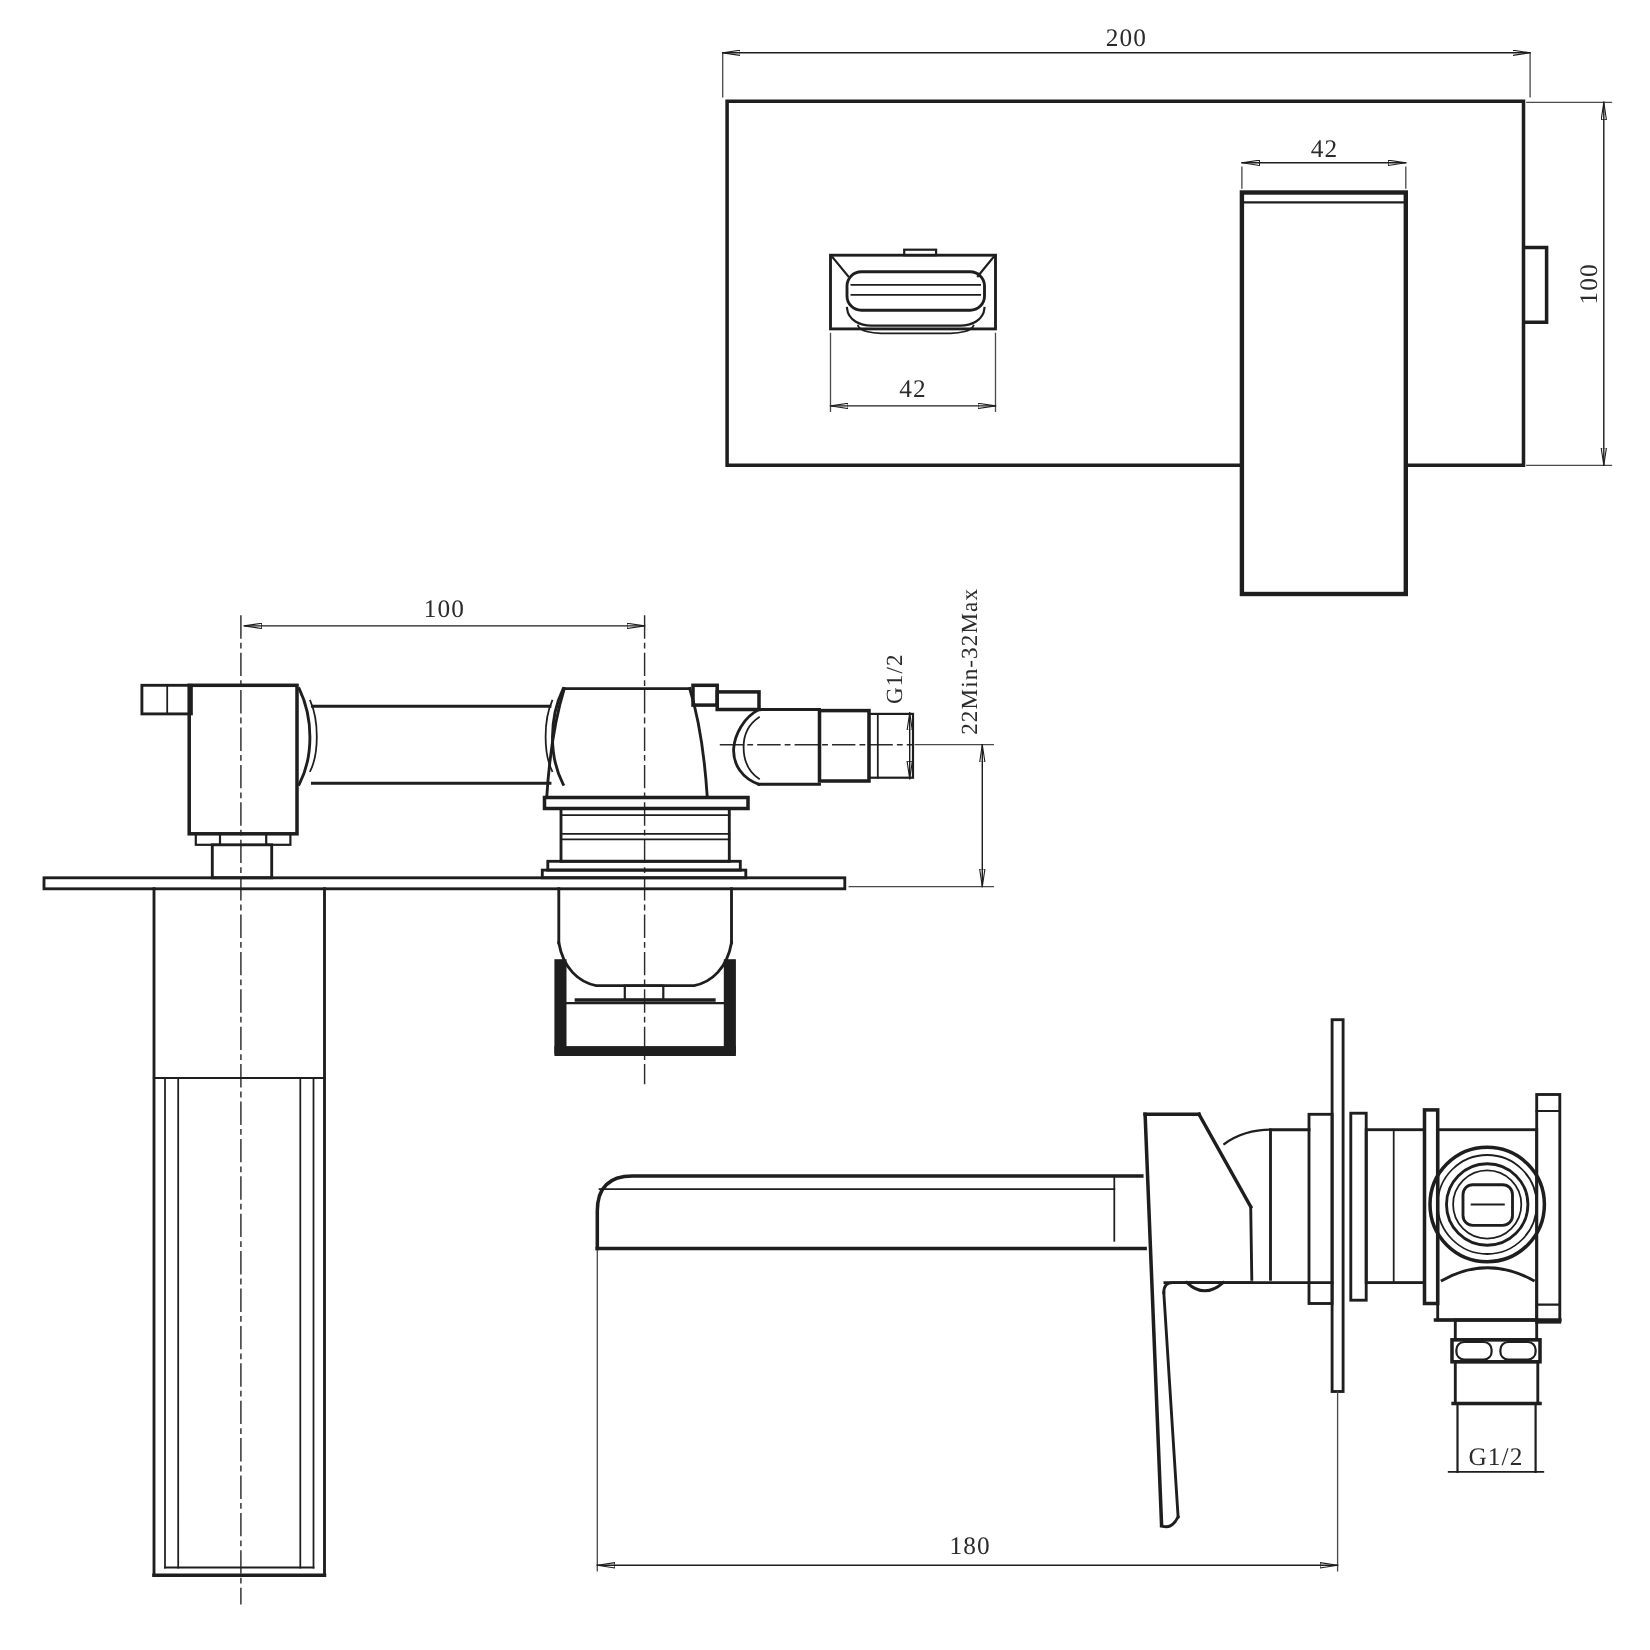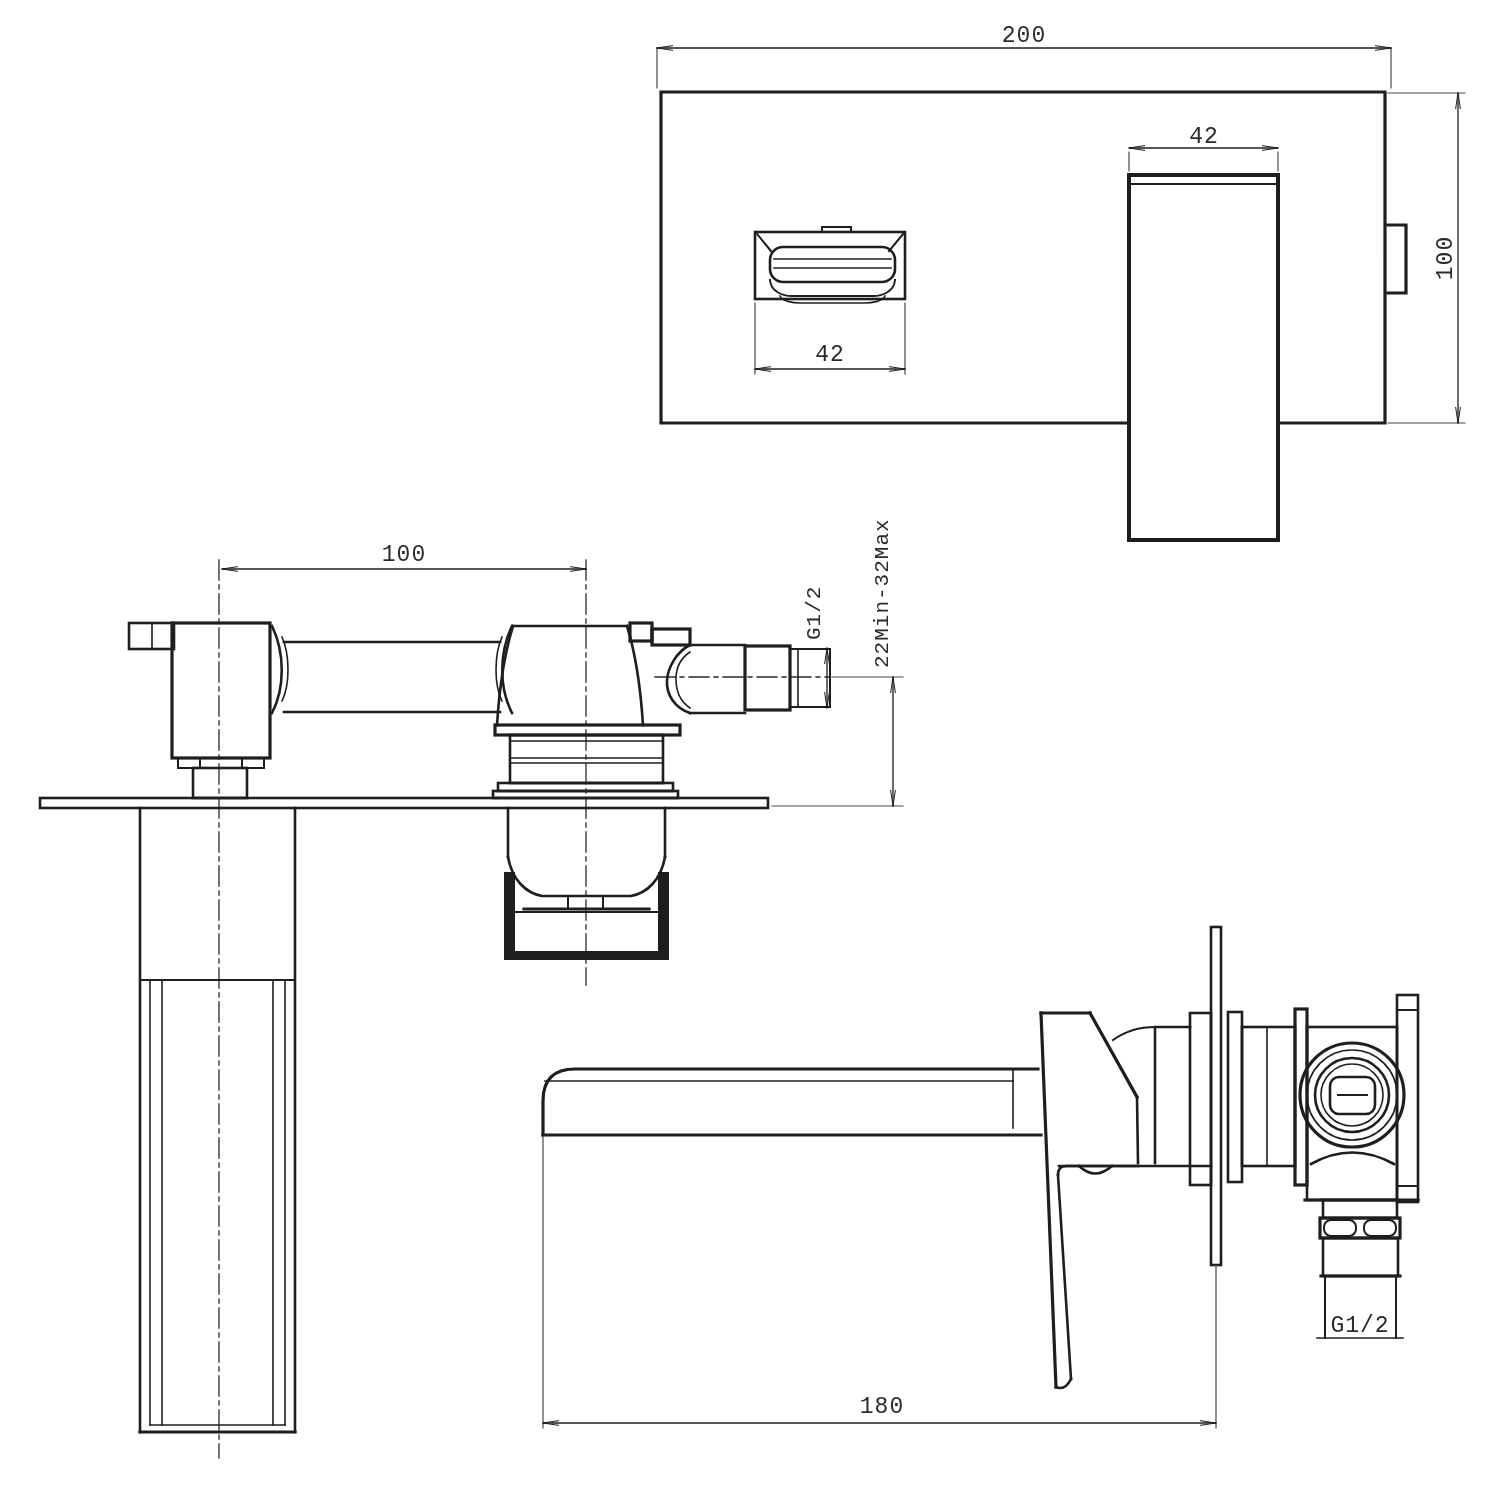--- a/index.html
+++ b/index.html
@@ -1,17 +1,17 @@
 <!DOCTYPE html>
 <html><head>
 <meta charset="utf-8">
 <style>
   html,body{margin:0;padding:0;background:#ffffff;}
   .canvas{position:relative;width:1500px;height:1500px;background:#ffffff;overflow:hidden;
-          font-family:Liberation Mono, monospace;border-radius:20px;}
+          font-family:Liberation Serif, serif;border-radius:20px;}
   svg{position:absolute;left:0;top:0;}
   svg path, svg rect, svg line, svg circle{fill:none;stroke:#1e1e1e;stroke-linecap:square;}
   .s15{stroke-width:1.6}
   .s2{stroke-width:2}
   .s25{stroke-width:2.6}
   .s3{stroke-width:3.2}
   .s4{stroke-width:4}
   .dim{stroke-width:1.3;marker-start:url(#arr);marker-end:url(#arr);}
   .ext{stroke-width:1.2;stroke:#4a4a4a;}
   .cl{stroke-width:1.3;stroke:#2a2a2a;stroke-dasharray:20 5 4 5;}

